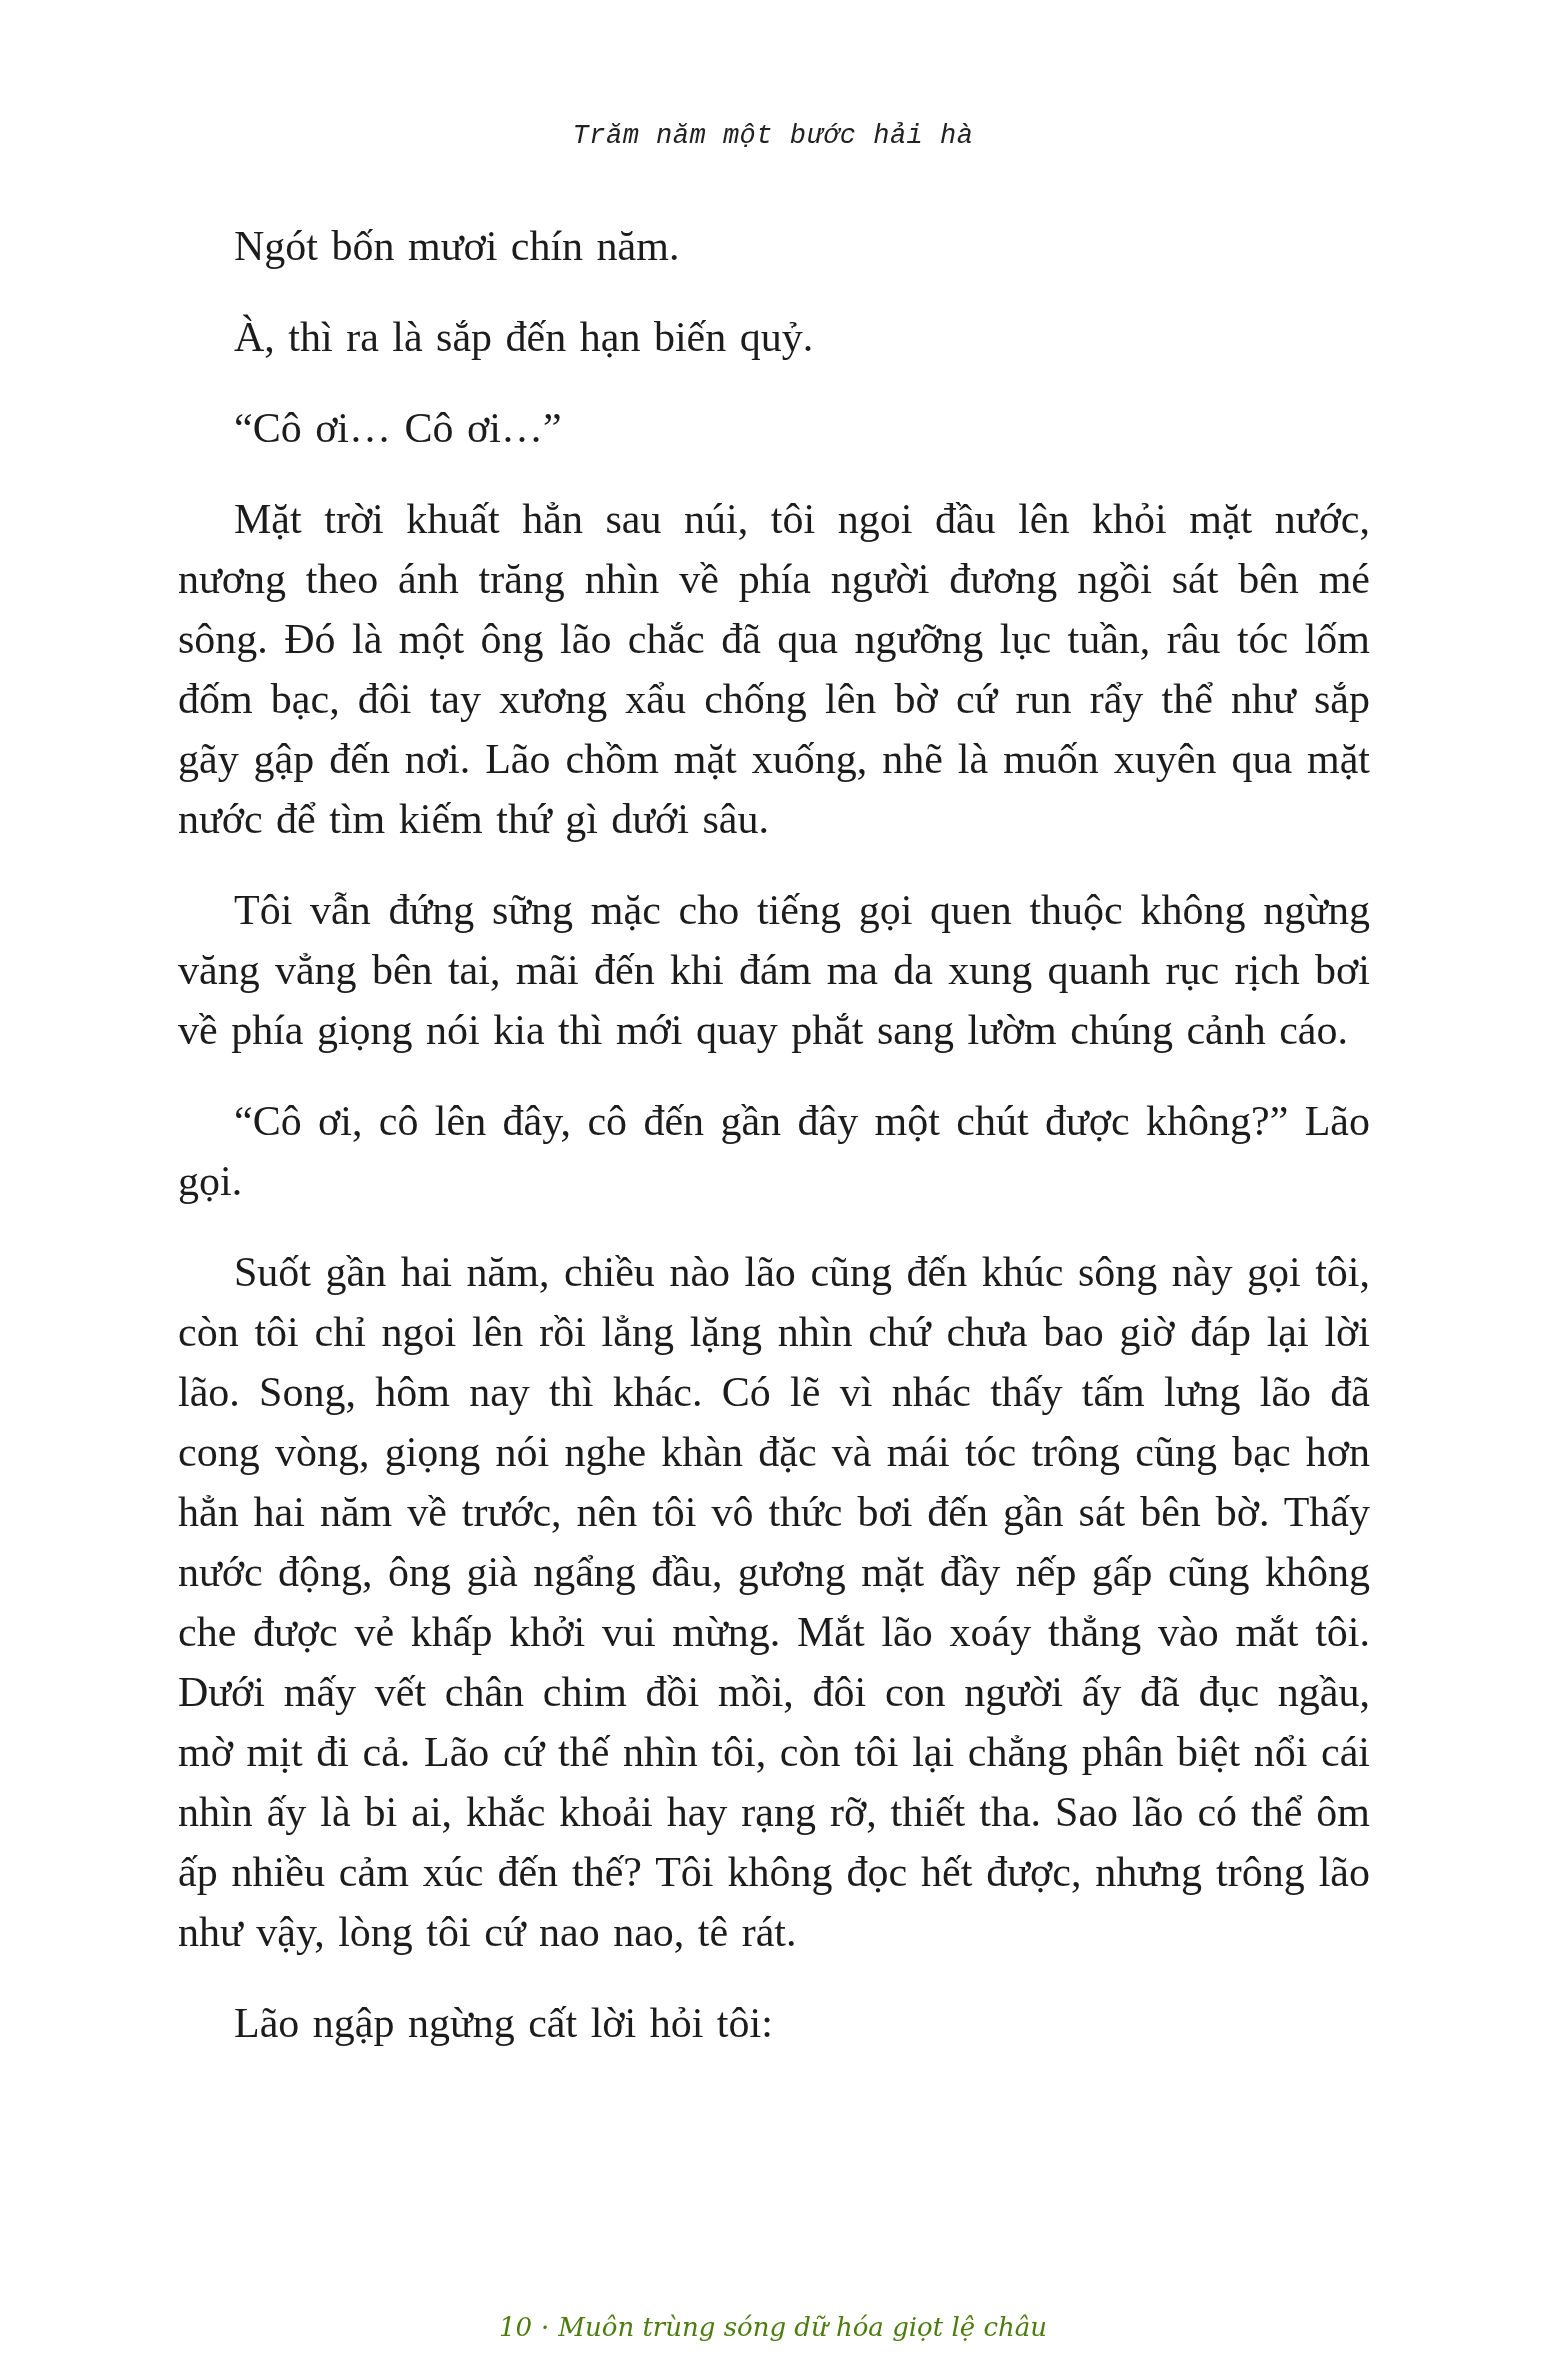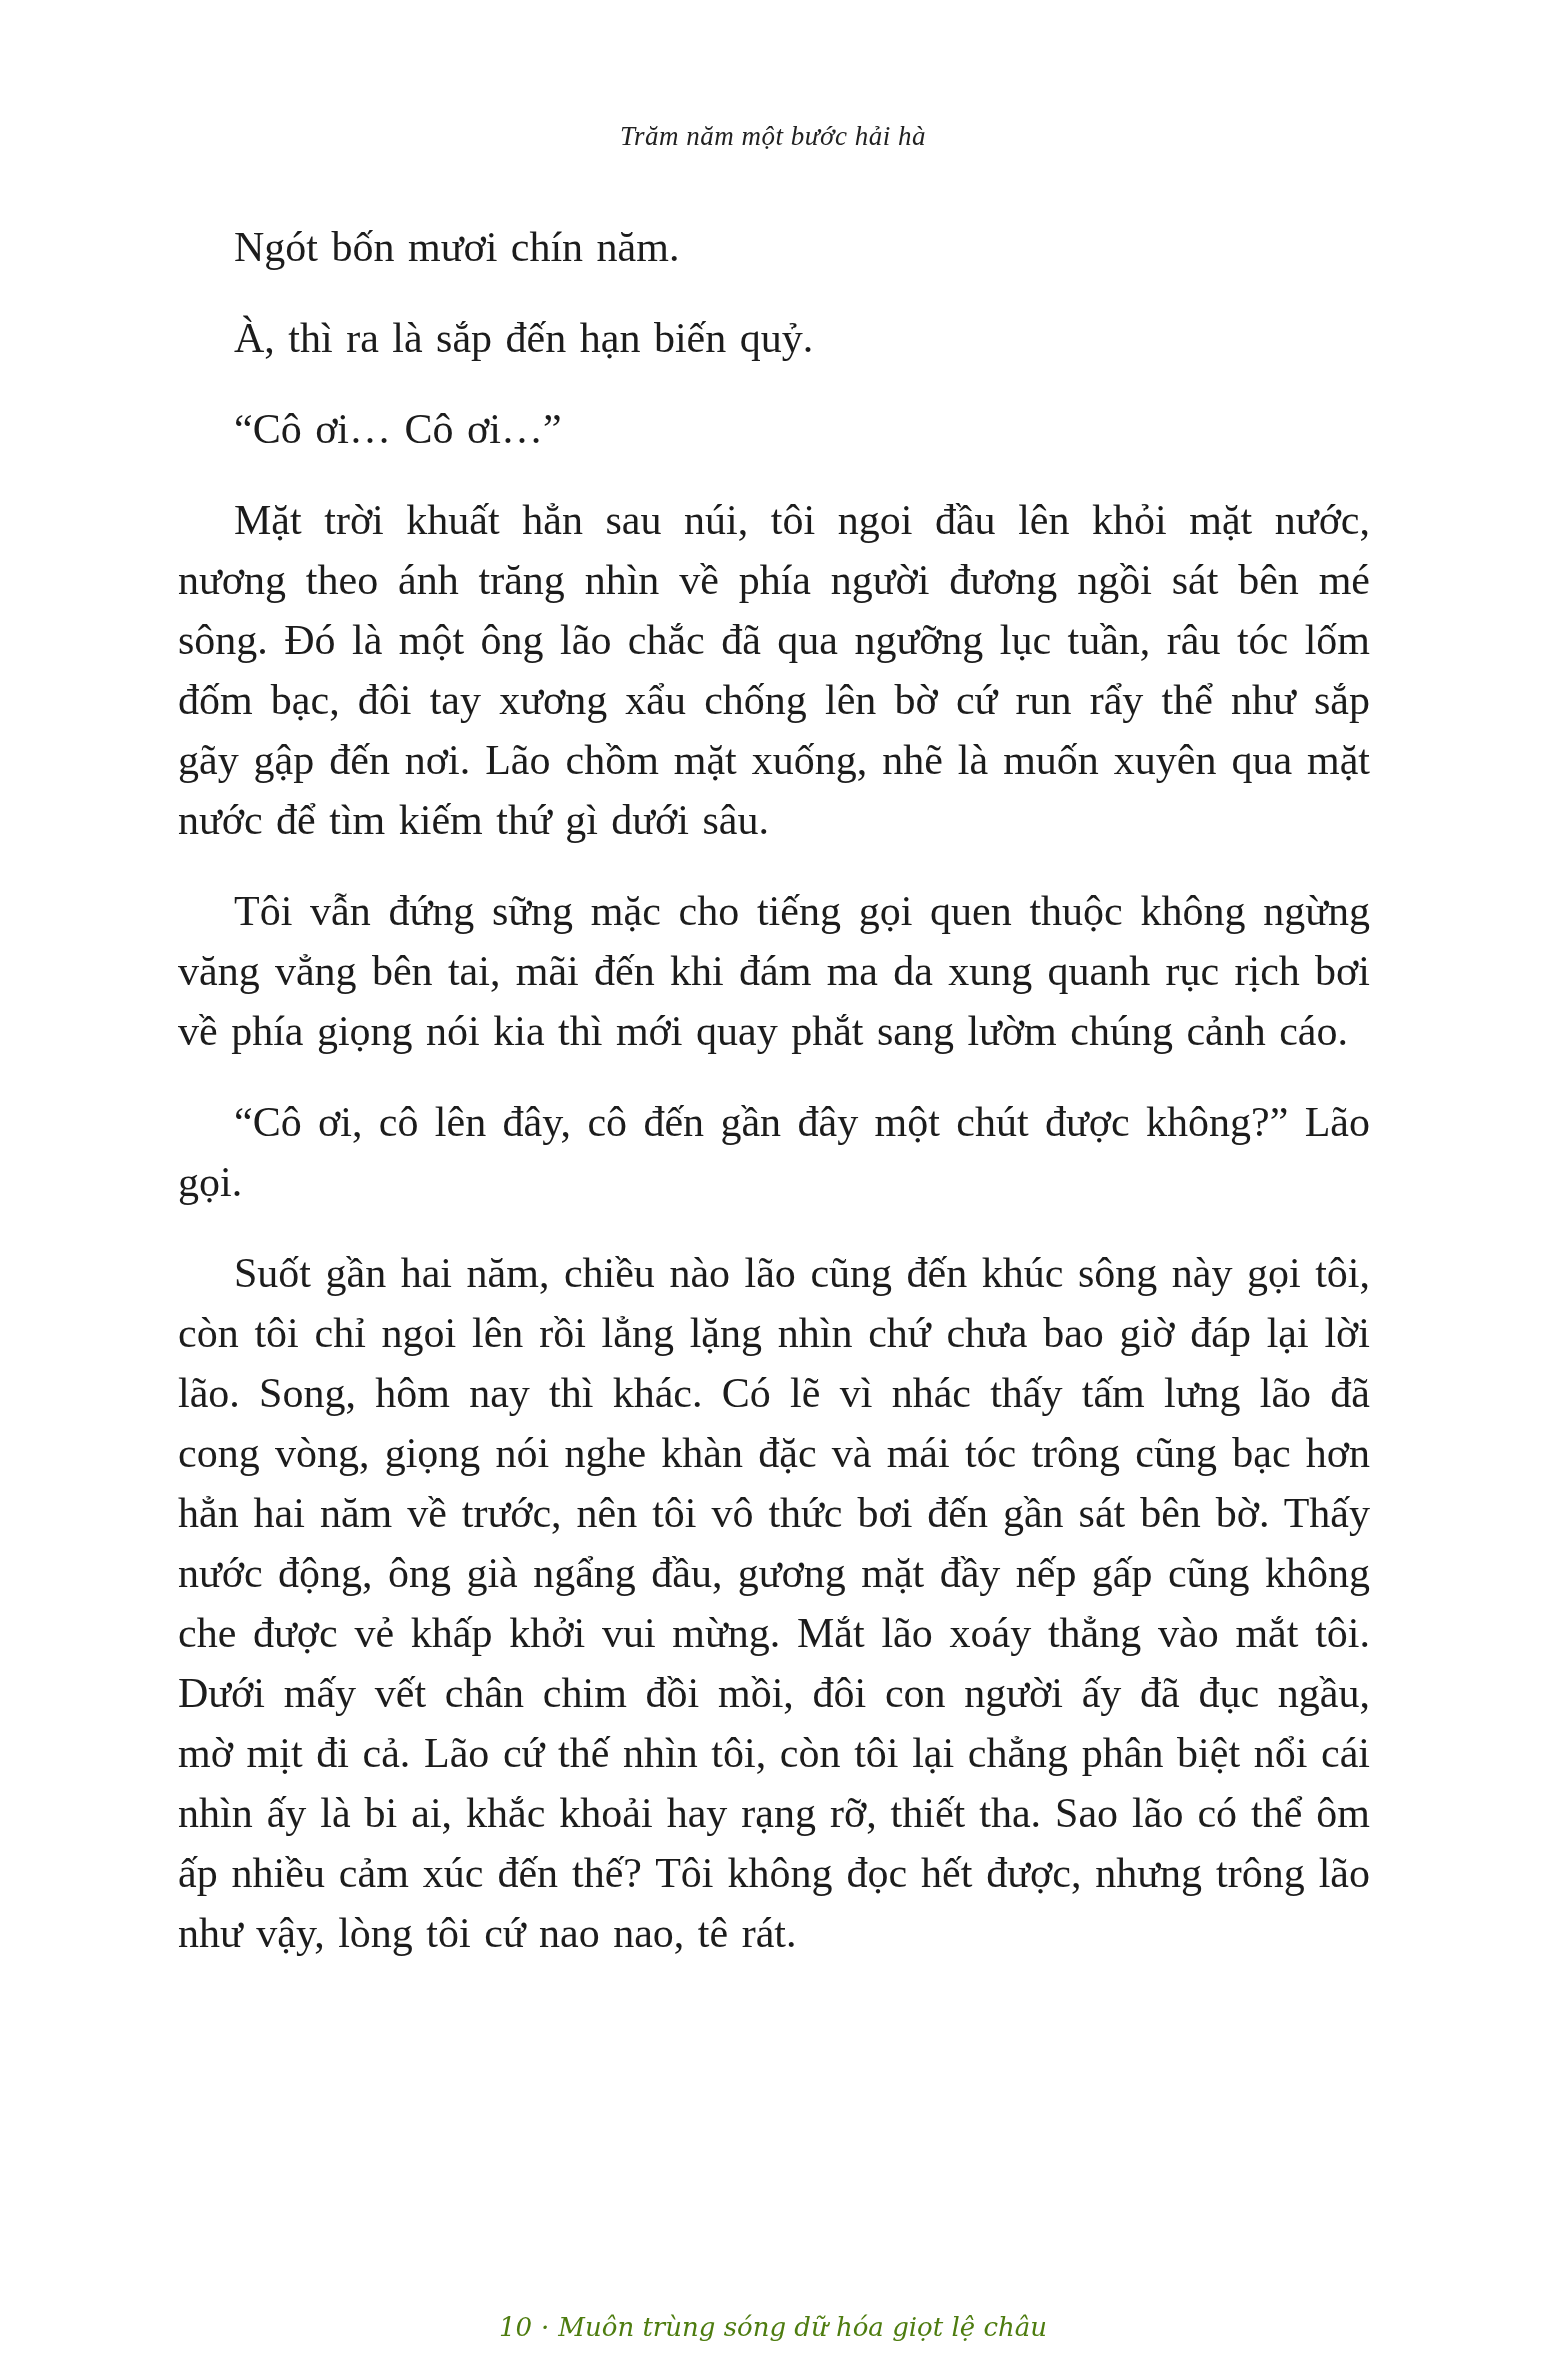--- a/index.html
+++ b/index.html
@@ -13,21 +13,21 @@
     height: 2377px;
     background: #ffffff;
     color: #1c1c1c;
     font-family: "Liberation Serif", serif;
     overflow: hidden;
     box-sizing: border-box;
   }
   .running-header {
     padding-top: 121px;
     text-align: center;
-    font-family: Liberation Serif, serif;
+    font-family: Liberation Mono, monospace;
     font-style: italic;
     font-size: 27px;
     letter-spacing: 0.5px;
     color: #222222;
   }
   .page-body {
     margin: 65px 176px 0 178px;
   }
   .page-body p {
     margin: 0 0 31px 0;
@@ -61,20 +61,21 @@
   <div class="running-header">Trăm năm một bước hải hà</div>
 
   <div class="page-body">
     <p>Ngót bốn mươi chín năm.</p>
     <p>À, thì ra là sắp đến hạn biến quỷ.</p>
     <p>“Cô ơi… Cô ơi…”</p>
     <p>Mặt trời khuất hẳn sau núi, tôi ngoi đầu lên khỏi mặt nước, nương theo ánh trăng nhìn về phía người đương ngồi sát bên mé sông. Đó là một ông lão chắc đã qua ngưỡng lục tuần, râu tóc lốm đốm bạc, đôi tay xương xẩu chống lên bờ cứ run rẩy thể như sắp gãy gập đến nơi. Lão chồm mặt xuống, nhẽ là muốn xuyên qua mặt nước để tìm kiếm thứ gì dưới sâu.</p>
     <p>Tôi vẫn đứng sững mặc cho tiếng gọi quen thuộc không ngừng văng vẳng bên tai, mãi đến khi đám ma da xung quanh rục rịch bơi về phía giọng nói kia thì mới quay phắt sang lườm chúng cảnh cáo.</p>
     <p>“Cô ơi, cô lên đây, cô đến gần đây một chút được không?” Lão gọi.</p>
     <p>Suốt gần hai năm, chiều nào lão cũng đến khúc sông này gọi tôi, còn tôi chỉ ngoi lên rồi lẳng lặng nhìn chứ chưa bao giờ đáp lại lời lão. Song, hôm nay thì khác. Có lẽ vì nhác thấy tấm lưng lão đã cong vòng, giọng nói nghe khàn đặc và mái tóc trông cũng bạc hơn hẳn hai năm về trước, nên tôi vô thức bơi đến gần sát bên bờ. Thấy nước động, ông già ngẩng đầu, gương mặt đầy nếp gấp cũng không che được vẻ khấp khởi vui mừng. Mắt lão xoáy thẳng vào mắt tôi. Dưới mấy vết chân chim đồi mồi, đôi con người ấy đã đục ngầu, mờ mịt đi cả. Lão cứ thế nhìn tôi, còn tôi lại chẳng phân biệt nổi cái nhìn ấy là bi ai, khắc khoải hay rạng rỡ, thiết tha. Sao lão có thể ôm ấp nhiều cảm xúc đến thế? Tôi không đọc hết được, nhưng trông lão như vậy, lòng tôi cứ nao nao, tê rát.</p>
+    <p>Lão ngập ngừng cất lời hỏi tôi:</p>
   </div>
 
   <div class="page-footer">
     <span>10</span><span class="sep">·</span><span>Muôn trùng sóng dữ hóa giọt lệ châu</span>
   </div>
 
 </div>
 
 
 </body></html>

